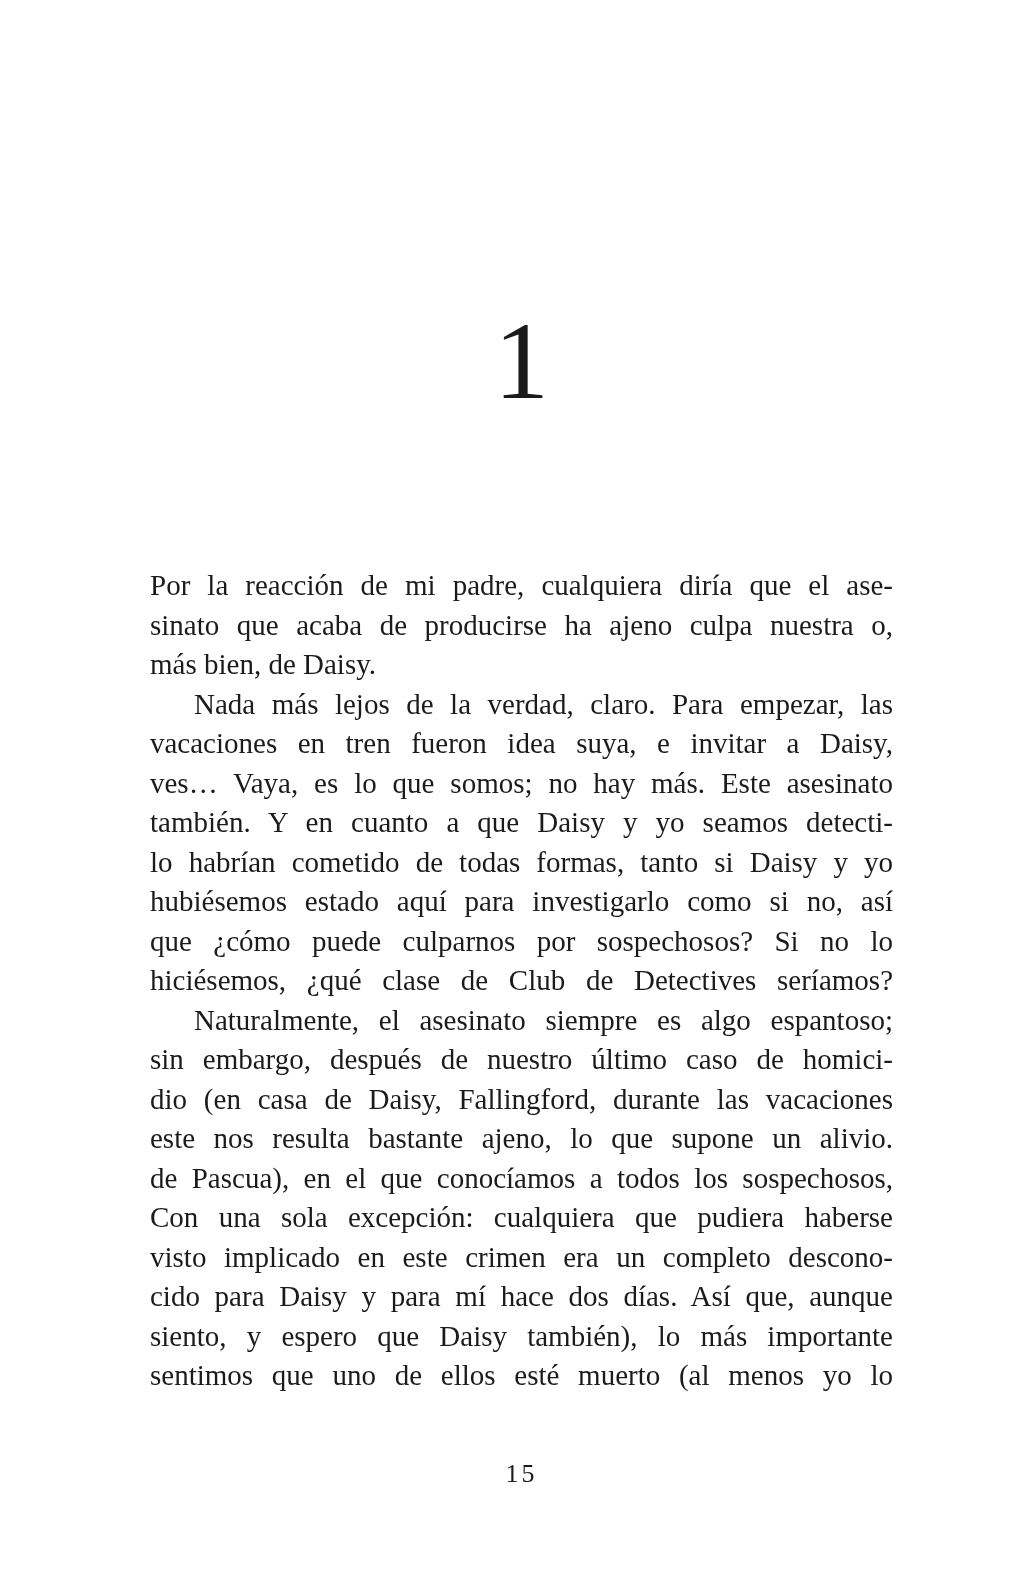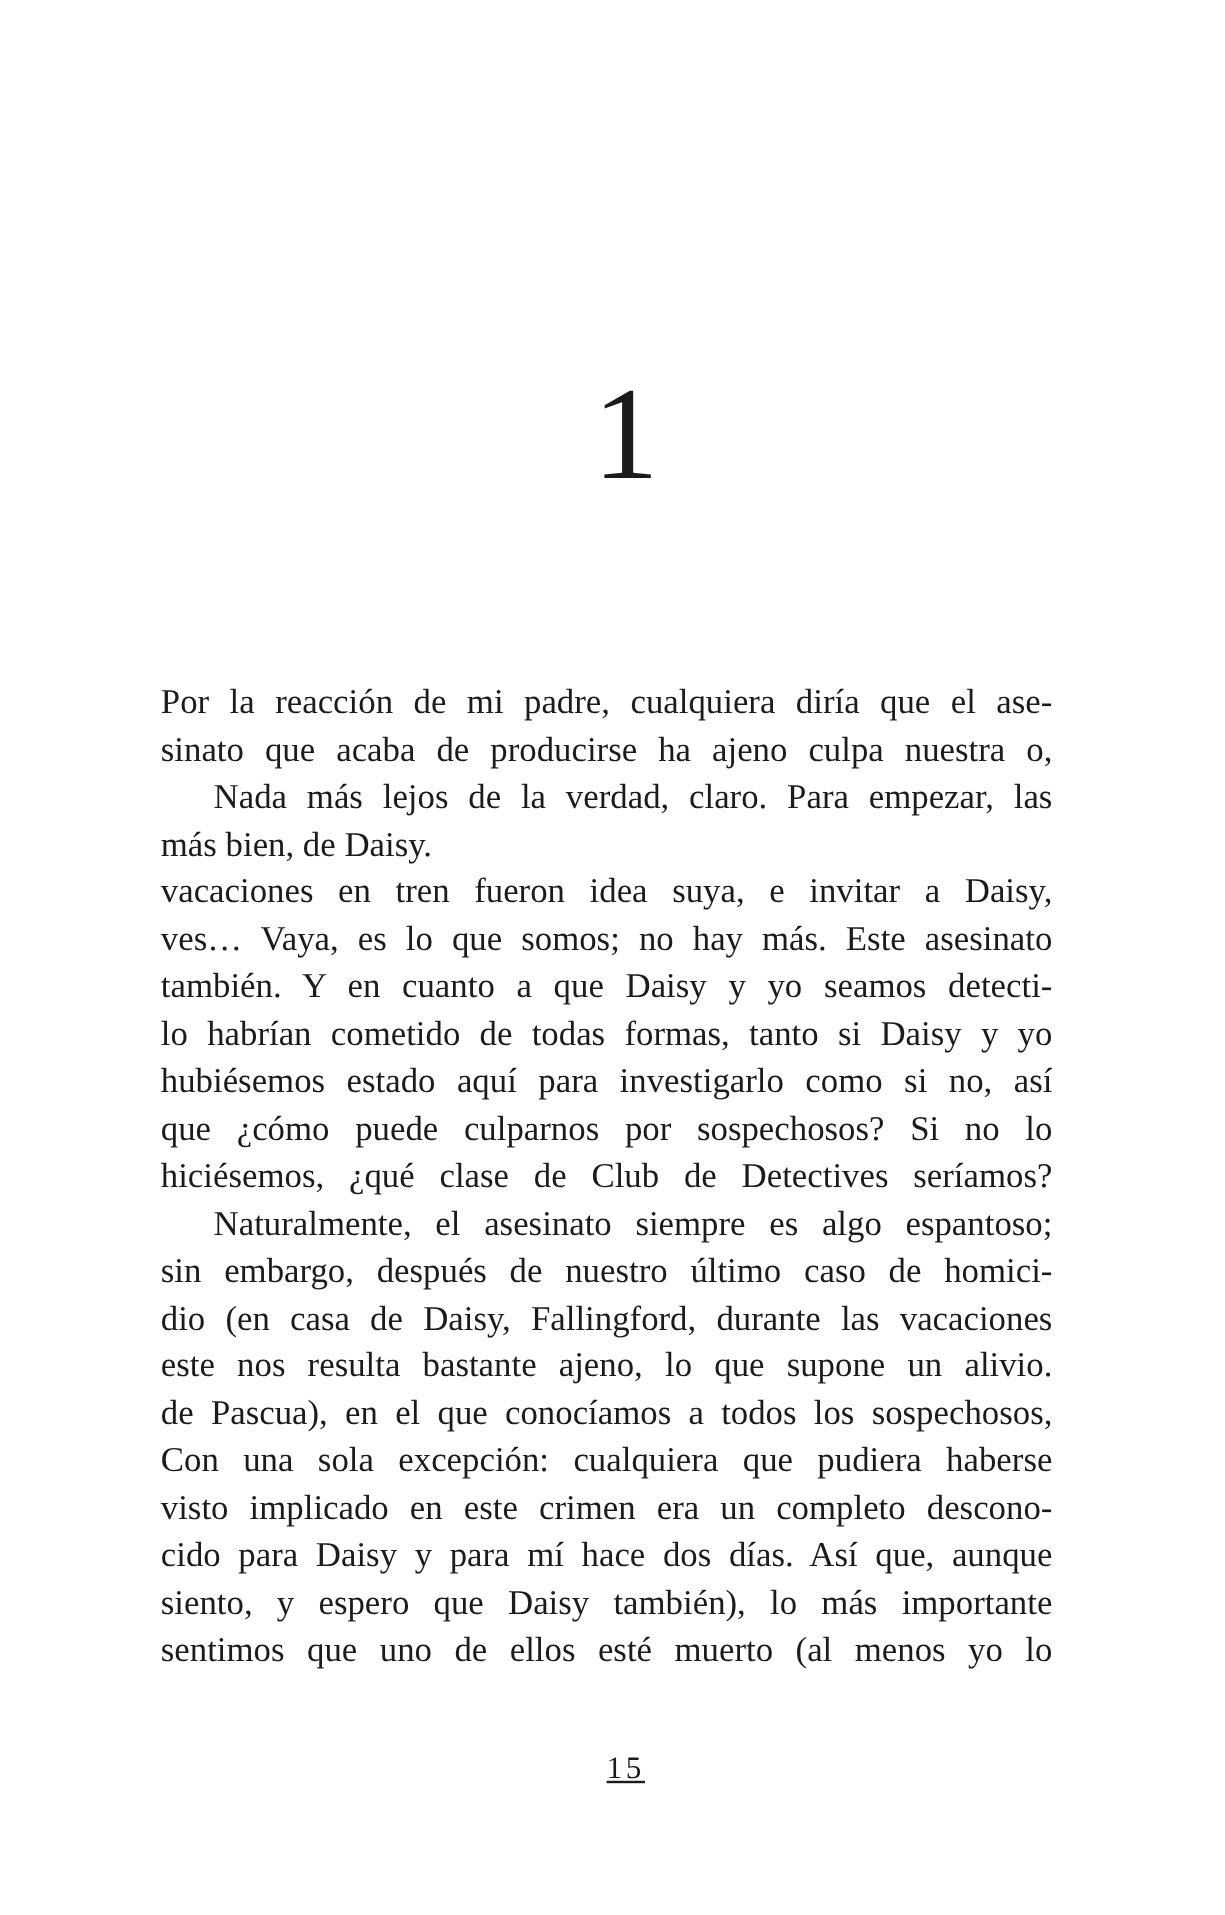--- a/index.html
+++ b/index.html
@@ -24,21 +24,21 @@
     width: 743px;
     text-align: center;
     font-size: 110px;
     line-height: 1;
     font-weight: 400;
     letter-spacing: 0;
   }
   .text-block {
     position: absolute;
     top: 566px;
-    left: 134px;
+    left: 150px;
     width: 743px;
     font-size: 29px;
     line-height: 39.5px;
     font-weight: 400;
   }
   .text-line {
     text-align: justify;
     text-align-last: justify;
     white-space: normal;
   }
@@ -51,34 +51,33 @@
   .page-number {
     position: absolute;
     top: 1458px;
     left: 150px;
     width: 743px;
     text-align: center;
     font-size: 26px;
     line-height: 1.2;
     letter-spacing: 3px;
     font-feature-settings: "onum";
-    text-decoration: underline;
   }
 </style>
 </head>
 <body>
 
 <div class="book-page">
   <div class="chapter-number">1</div>
 
   <div class="text-block">
       <div class="text-line">Por la reacción de mi padre, cualquiera diría que el ase-</div>
       <div class="text-line">sinato que acaba de producirse ha ajeno culpa nuestra o,</div>
+      <div class="text-line short-last">más bien, de Daisy.</div>
       <div class="text-line indent">Nada más lejos de la verdad, claro. Para empezar, las</div>
-      <div class="text-line short-last">más bien, de Daisy.</div>
       <div class="text-line">vacaciones en tren fueron idea suya, e invitar a Daisy,</div>
       <div class="text-line">ves… Vaya, es lo que somos; no hay más. Este asesinato</div>
       <div class="text-line">también. Y en cuanto a que Daisy y yo seamos detecti-</div>
       <div class="text-line">lo habrían cometido de todas formas, tanto si Daisy y yo</div>
       <div class="text-line">hubiésemos estado aquí para investigarlo como si no, así</div>
       <div class="text-line">que ¿cómo puede culparnos por sospechosos? Si no lo</div>
       <div class="text-line">hiciésemos, ¿qué clase de Club de Detectives seríamos?</div>
       <div class="text-line indent">Naturalmente, el asesinato siempre es algo espantoso;</div>
       <div class="text-line">sin embargo, después de nuestro último caso de homici-</div>
       <div class="text-line">dio (en casa de Daisy, Fallingford, durante las vacaciones</div>

